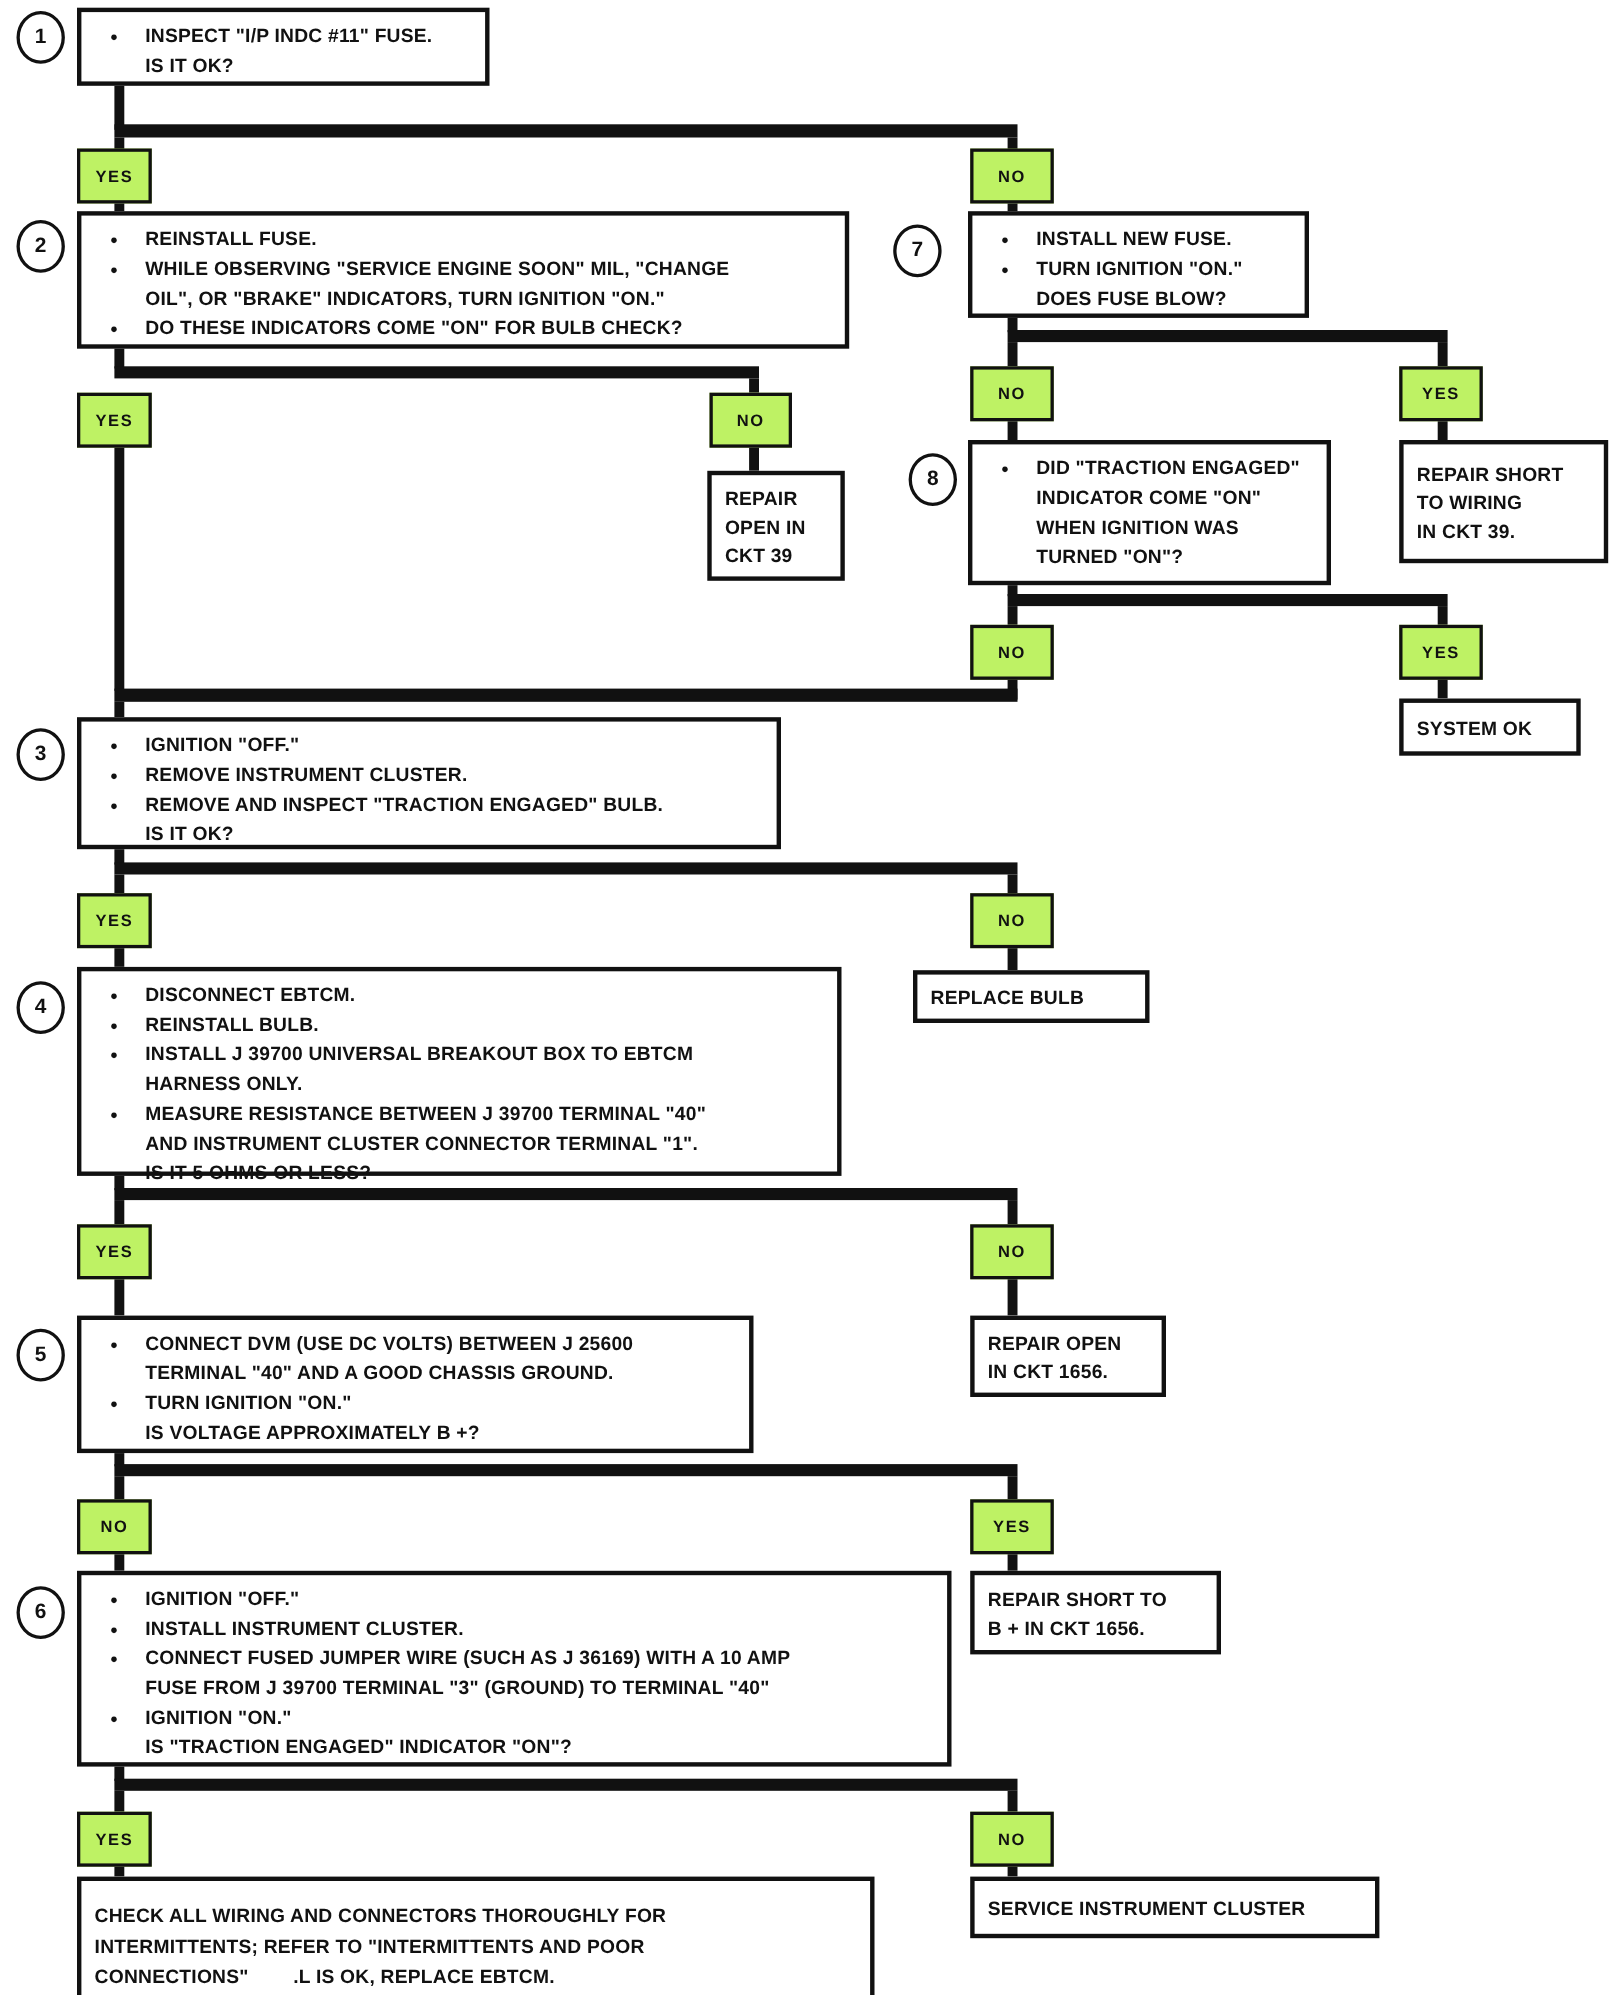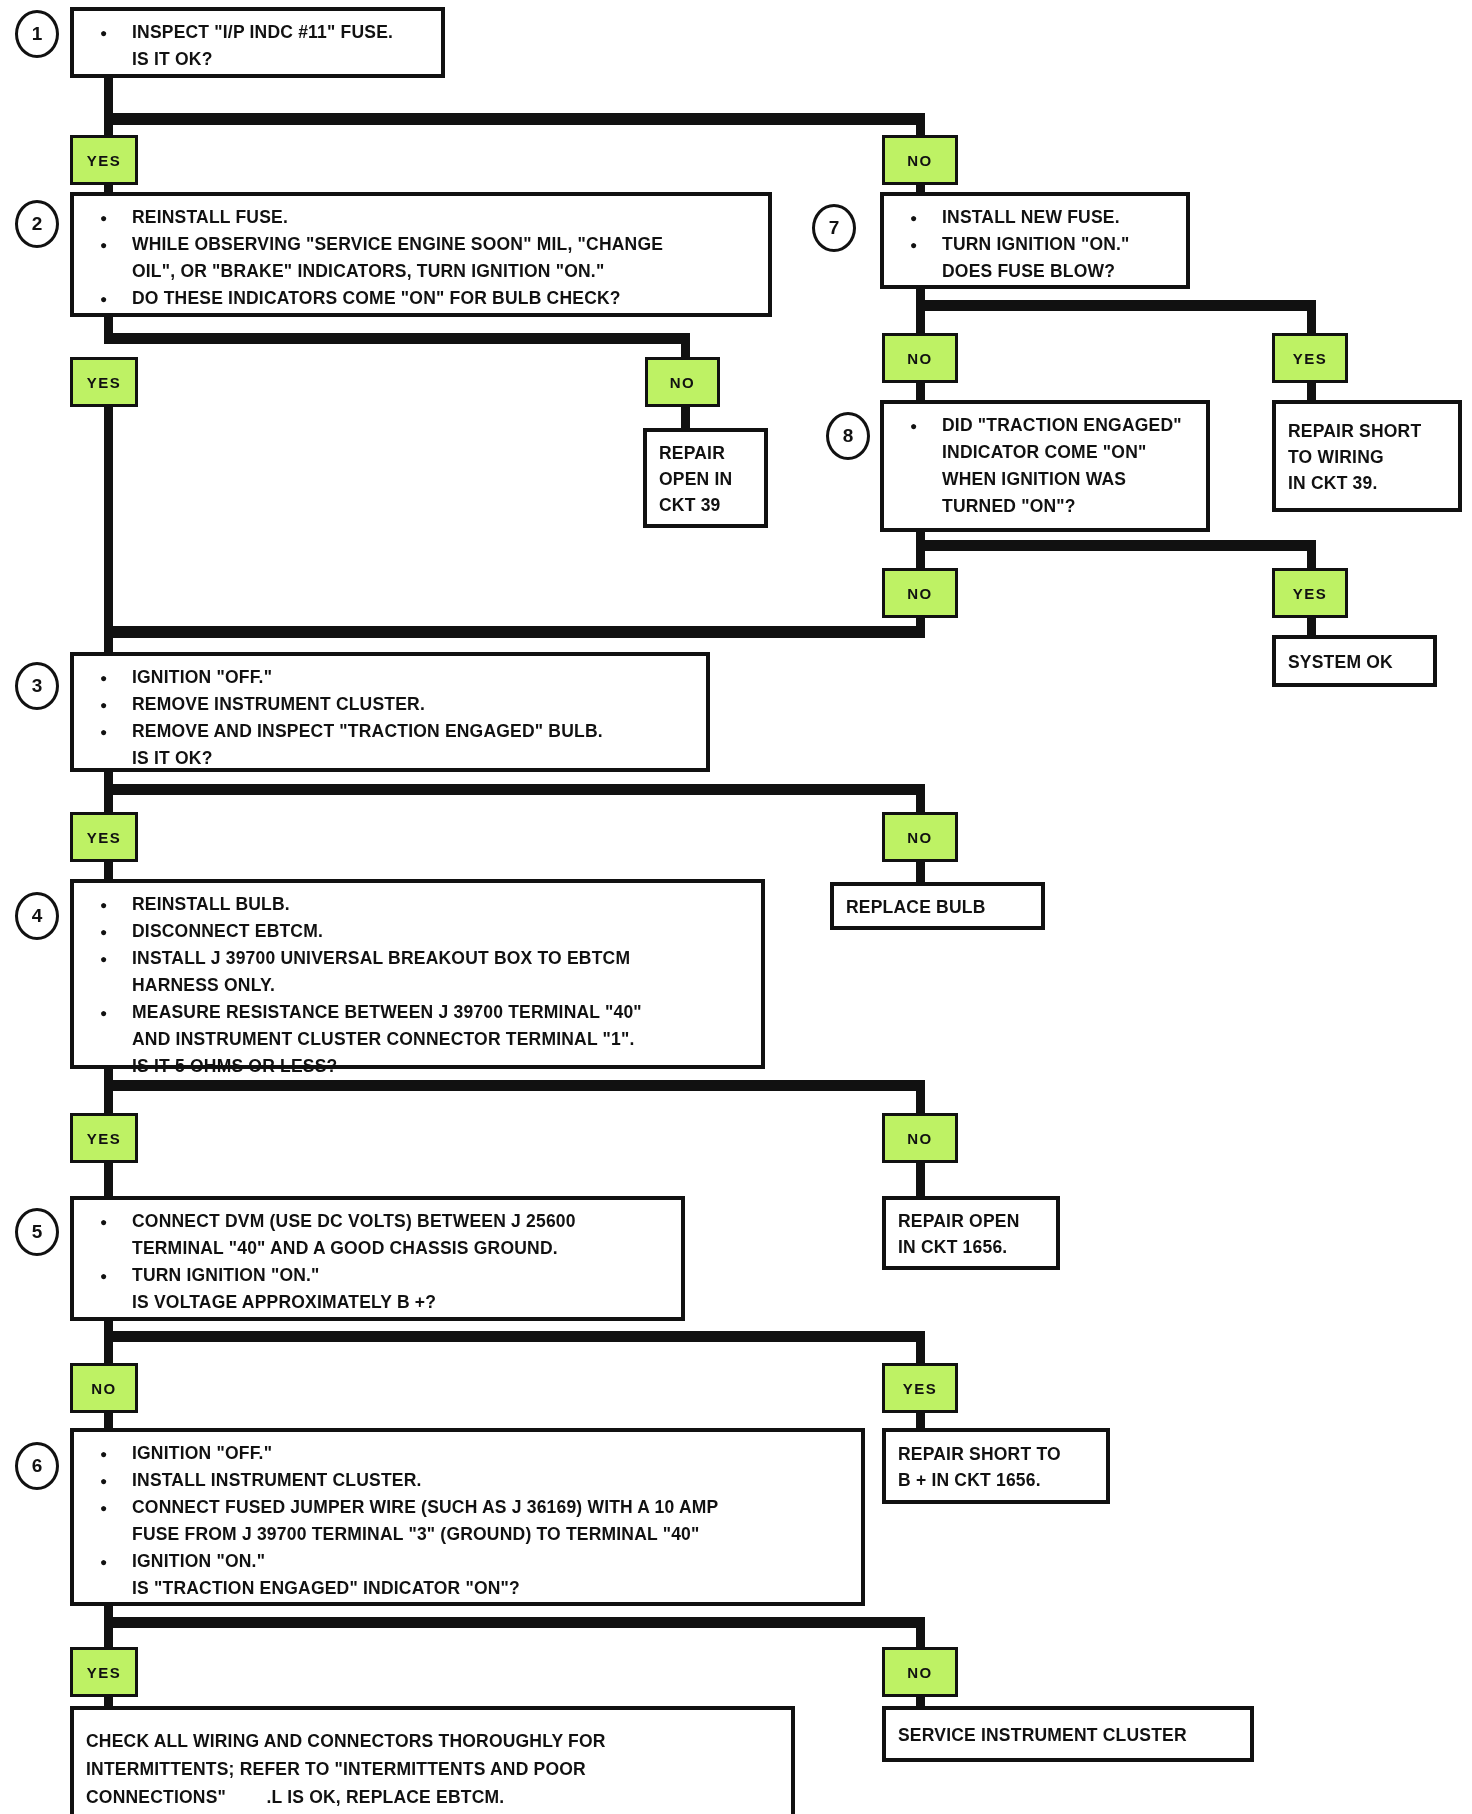--- a/index.html
+++ b/index.html
@@ -162,22 +162,22 @@
   <div class="dec" style="left:70px;top:812px;width:68px;height:50px;">YES</div>
   <div class="dec" style="left:882px;top:812px;width:76px;height:50px;">NO</div>
   <div class="line" style="left:916px;top:862px;width:9px;height:20px;"></div>
   <div class="box outcome" style="left:830px;top:882px;width:215px;height:48px;">
     <span class="ol">REPLACE BULB</span>
   </div>
 
   <div class="line" style="left:104px;top:862px;width:9px;height:17px;"></div>
   <div class="numcircle" style="left:15px;top:892px;">4</div>
   <div class="box stepbox" style="left:70px;top:879px;width:695px;height:190px;">
+    <span class="ln b">DISCONNECT EBTCM.</span>
     <span class="ln b">REINSTALL BULB.</span>
-    <span class="ln b">DISCONNECT EBTCM.</span>
     <span class="ln b">INSTALL J 39700 UNIVERSAL BREAKOUT BOX TO EBTCM</span>
     <span class="ln">HARNESS ONLY.</span>
     <span class="ln b">MEASURE RESISTANCE BETWEEN J 39700 TERMINAL "40"</span>
     <span class="ln">AND INSTRUMENT CLUSTER CONNECTOR TERMINAL "1".</span>
     <span class="ln">IS IT 5 OHMS OR LESS?</span>
   </div>
 
   <div class="line" style="left:104px;top:1069px;width:9px;height:13px;"></div>
   <div class="line" style="left:104px;top:1080px;width:821px;height:11px;"></div>
   <div class="line" style="left:104px;top:1091px;width:9px;height:22px;"></div>

